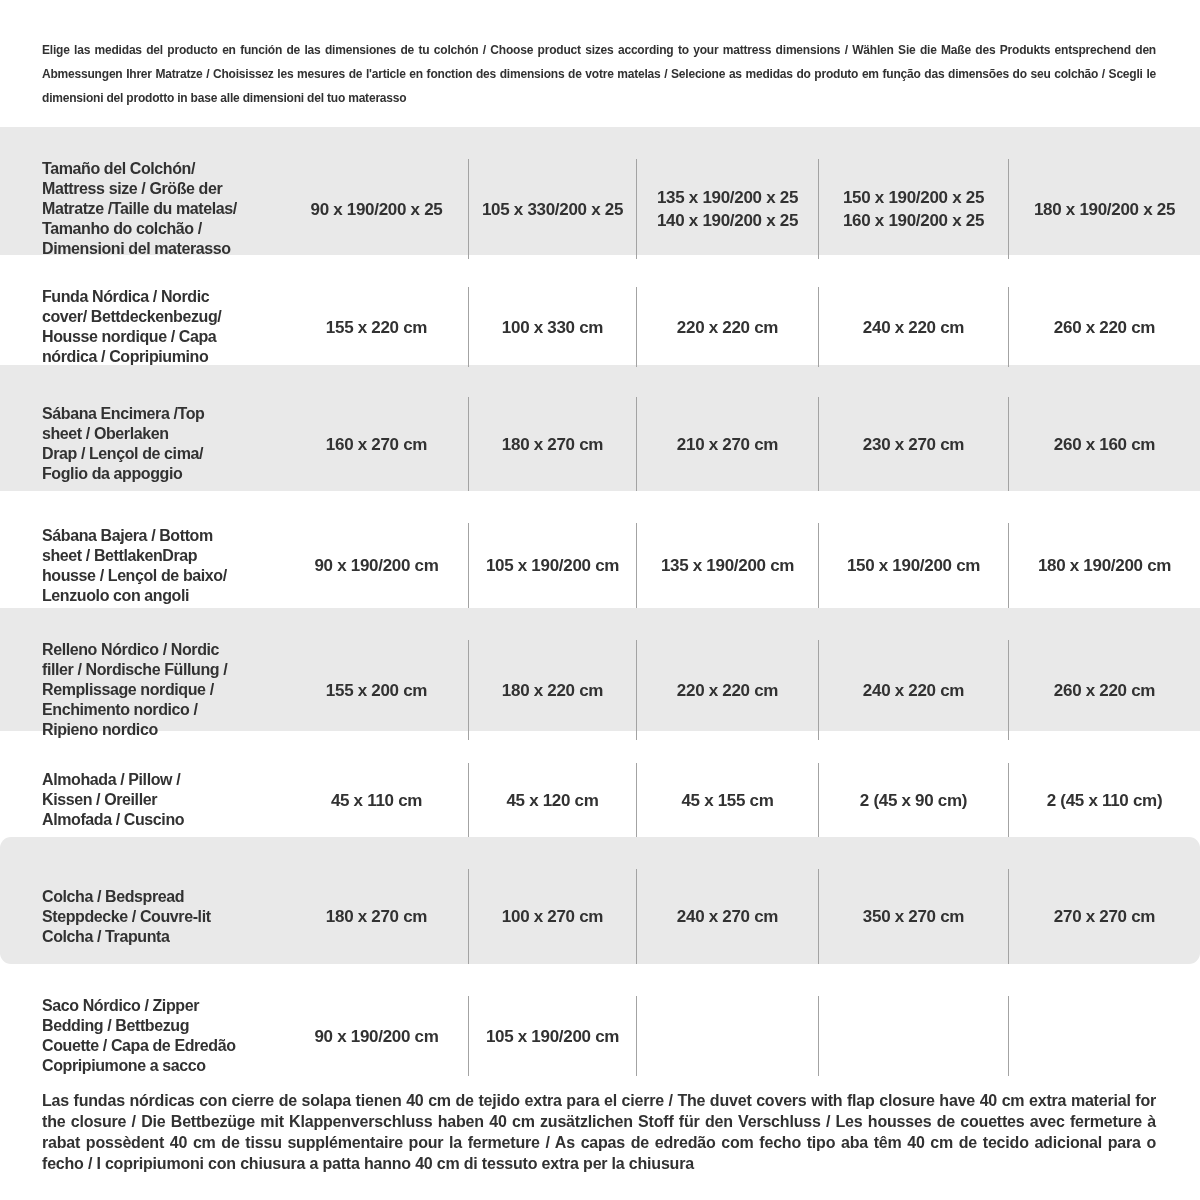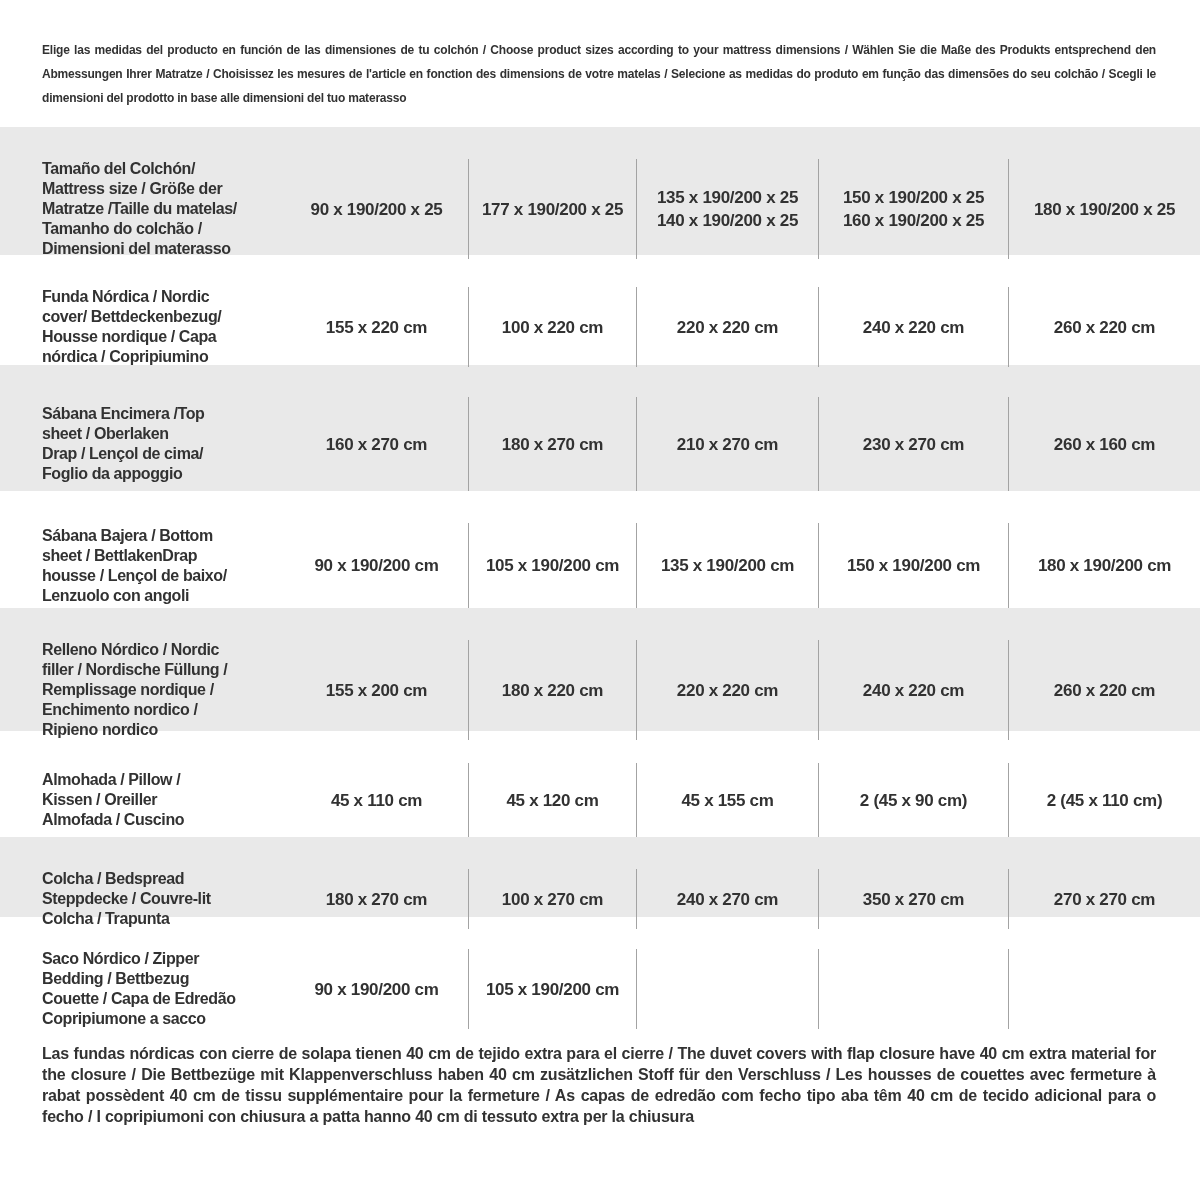--- a/index.html
+++ b/index.html
@@ -34,21 +34,21 @@
     grid-template-columns: 285px 183px 168px 182px 190px 192px;
     width: 1200px;
   }
   .row.gray { background: #e9e9e9; }
   .r1 { height: 128px; }
   .r2 { height: 110px; }
   .r3 { height: 126px; }
   .r4 { height: 117px; }
   .r5 { height: 123px; }
   .r6 { height: 106px; }
-  .r7 { height: 80px; }
+  .r7 { height: 127px; border-radius: 11px; }
   .r8 { height: 112px; }
   .cell {
     display: flex;
     align-items: center;
     justify-content: center;
     text-align: center;
     font-size: 17px;
     font-weight: bold;
     letter-spacing: -0.3px;
     line-height: 23px;
@@ -85,35 +85,35 @@
 
   <div class="size-table">
 
     <div class="row gray r1">
       <div class="cell label">Tamaño del Colchón/
 Mattress size / Größe der
 Matratze /Taille du matelas/
 Tamanho do colchão /
 Dimensioni del materasso</div>
       <div class="cell">90 x 190/200 x 25</div>
-      <div class="cell">177 x 190/200 x 25</div>
+      <div class="cell">105 x 330/200 x 25</div>
       <div class="cell">135 x 190/200 x 25
 140 x 190/200 x 25</div>
       <div class="cell">150 x 190/200 x 25
 160 x 190/200 x 25</div>
       <div class="cell">180 x 190/200 x 25</div>
     </div>
 
     <div class="row r2">
       <div class="cell label">Funda Nórdica /  Nordic
 cover/ Bettdeckenbezug/
 Housse nordique  / Capa
 nórdica / Copripiumino</div>
       <div class="cell">155 x 220 cm</div>
-      <div class="cell">100 x 220 cm</div>
+      <div class="cell">100 x 330 cm</div>
       <div class="cell">220 x 220 cm</div>
       <div class="cell">240 x 220 cm</div>
       <div class="cell">260 x 220 cm</div>
     </div>
 
     <div class="row gray r3">
       <div class="cell label">Sábana Encimera /Top
 sheet / Oberlaken
 Drap / Lençol de cima/
 Foglio da appoggio</div>

